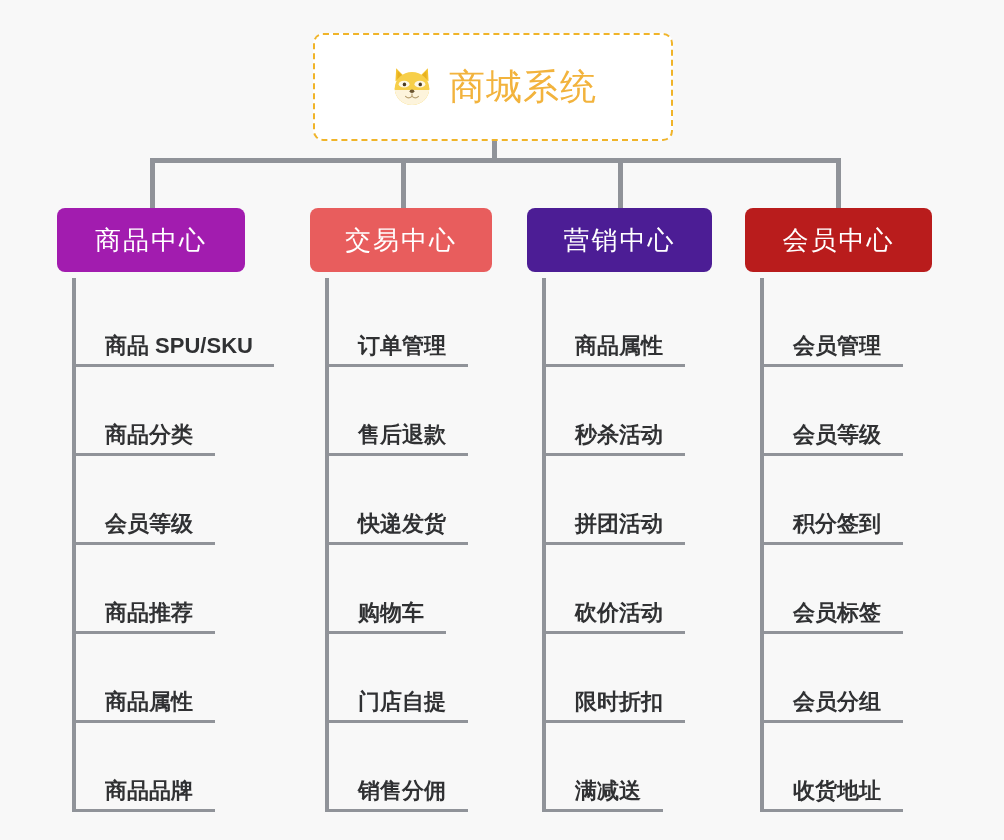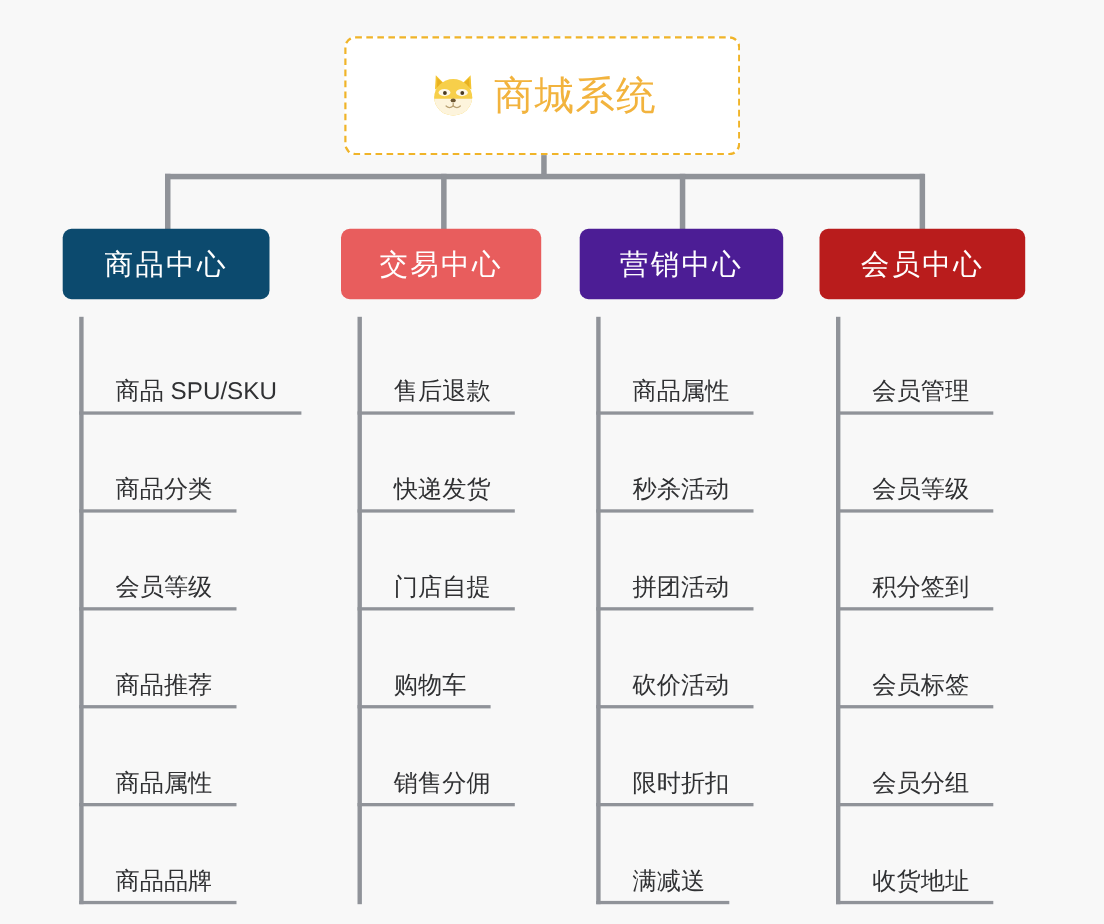--- a/index.html
+++ b/index.html
@@ -79,30 +79,31 @@
     height: 64px;
     border-radius: 8px;
     display: flex;
     align-items: center;
     justify-content: center;
     color: #ffffff;
     font-size: 26px;
     letter-spacing: 2px;
     box-sizing: border-box;
   }
-  .branch-1 .branch-head { width: 188px; background: #0c4a6e; }
+  .branch-1 .branch-head { width: 188px; background: #a21caf; }
   .branch-2 .branch-head { width: 182px; background: #e85d5d; }
   .branch-3 .branch-head { width: 185px; background: #4c1d95; }
   .branch-4 .branch-head { width: 187px; background: #b91c1c; }
 
   
   .leaf-list {
     position: relative;
-    margin-top: 16px;
+    margin-top: 6px;
     padding-left: 15px;   
+    font-weight: bold;
   }
   .leaf-spine {
     position: absolute;
     left: 15px;
     top: 0;
     width: 4px;
     background: #909399;
   }
   .leaf-item {
     height: 89px;
@@ -192,36 +193,40 @@
     </div>
   </div>
 
   <div class="branch branch-2">
     <div class="branch-head">
       <span>交易中心</span>
     </div>
     <div class="leaf-list">
       <div class="leaf-spine" style="height: 534px;"></div>
       <div class="leaf-item">
+        <span class="leaf-label">订单管理</span>
+        <span class="leaf-rule" style="width: 143px;"></span>
+      </div>
+      <div class="leaf-item">
         <span class="leaf-label">售后退款</span>
         <span class="leaf-rule" style="width: 143px;"></span>
       </div>
       <div class="leaf-item">
         <span class="leaf-label">快递发货</span>
-        <span class="leaf-rule" style="width: 143px;"></span>
-      </div>
-      <div class="leaf-item">
-        <span class="leaf-label">门店自提</span>
         <span class="leaf-rule" style="width: 143px;"></span>
       </div>
       <div class="leaf-item">
         <span class="leaf-label">购物车</span>
         <span class="leaf-rule" style="width: 121px;"></span>
       </div>
       <div class="leaf-item">
+        <span class="leaf-label">门店自提</span>
+        <span class="leaf-rule" style="width: 143px;"></span>
+      </div>
+      <div class="leaf-item">
         <span class="leaf-label">销售分佣</span>
         <span class="leaf-rule" style="width: 143px;"></span>
       </div>
     </div>
   </div>
 
   <div class="branch branch-3">
     <div class="branch-head">
       <span>营销中心</span>
     </div>

